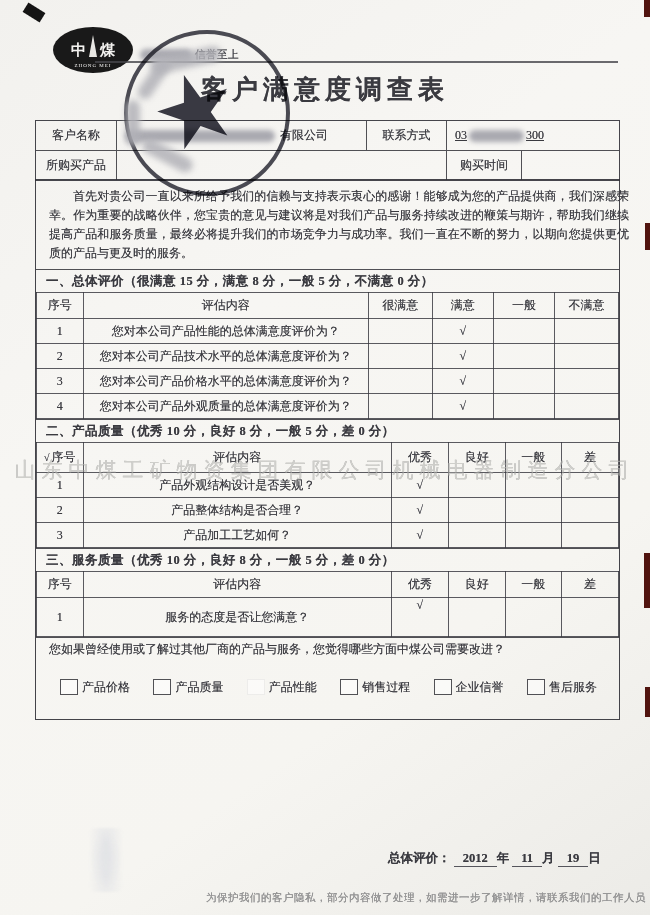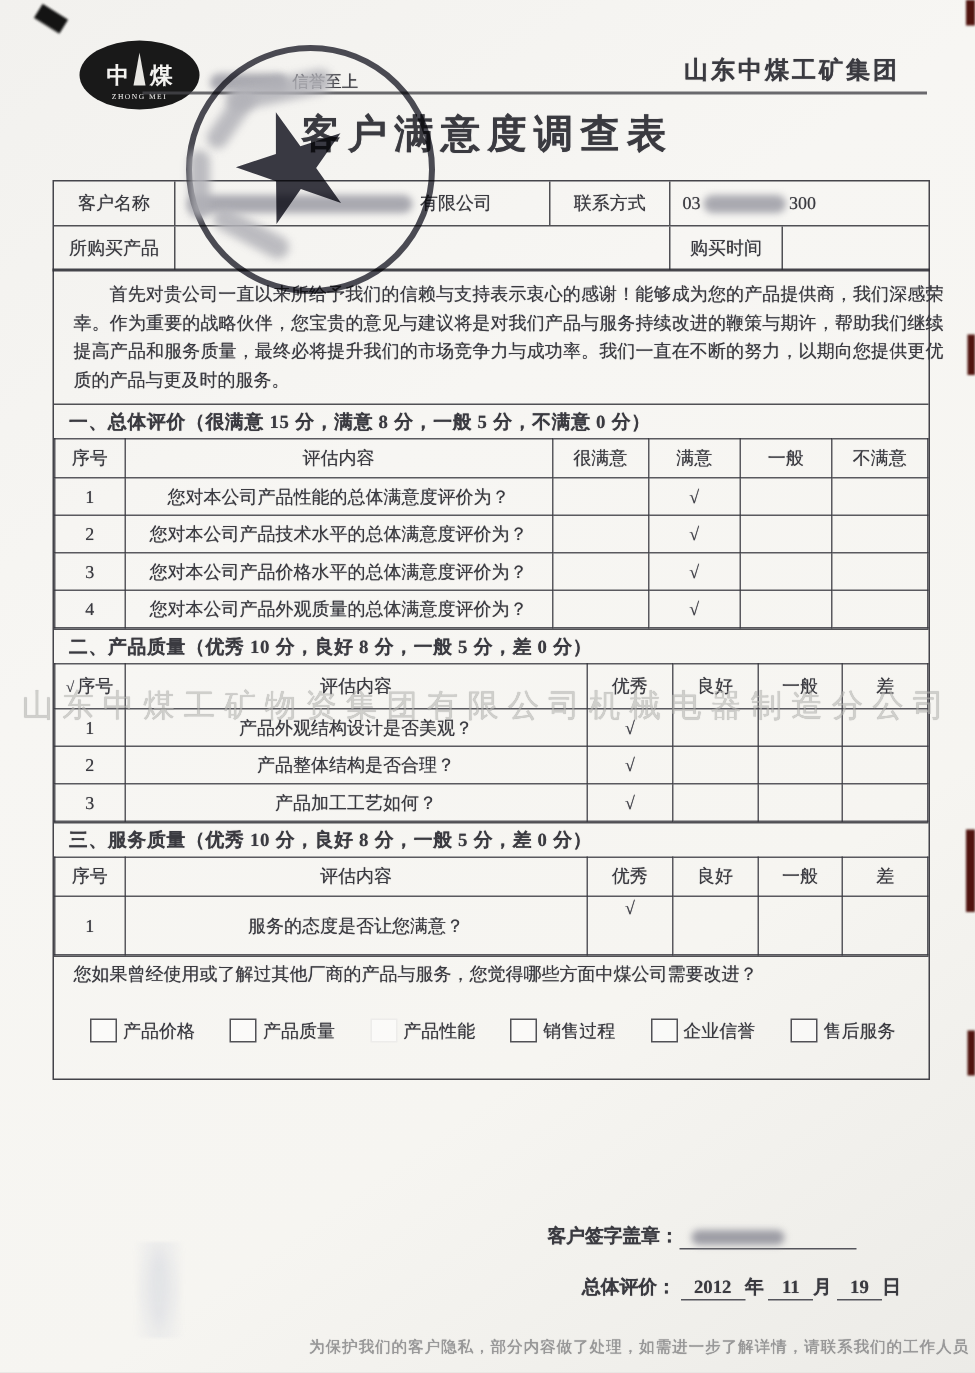--- a/index.html
+++ b/index.html
@@ -90,21 +90,20 @@
   <div class="logo">
     <span>中</span>
     <span class="tower"></span>
     <span>煤</span>
     <span class="sub">ZHONG MEI</span>
   </div>
   <div class="slogan">
     <span class="blurspan" style="width:52px;"></span>
     <span>信誉至上</span>
   </div>
-  <div class="company">山东中煤工矿集团</div>
   <div class="headrule"></div>
   <div class="title">客户满意度调查表</div>
 
   <div class="stamp">
     <div class="ring"></div>
     <svg viewBox="0 0 100 100">
       <polygon points="50,4 61,38 97,38 68,60 79,95 50,73 21,95 32,60 3,38 39,38" fill="rgba(32,32,44,.88)"></polygon>
     </svg>
   </div>
   <div class="smudge" style="left:150px;top:52px;width:72px;height:16px;transform:rotate(-12deg);"></div>
@@ -113,21 +112,21 @@
   <div class="smudge" style="left:140px;top:148px;width:55px;height:15px;transform:rotate(28deg);"></div>
 
   <div class="infobox">
     <div class="irow first">
       <div class="icell ilab" style="width:80px;">客户名称</div>
       <div class="icell vline" style="width:250px;">
         <span class="blurspan" style="width:150px;margin-right:5px;"></span>
         <span>有限公司</span>
       </div>
       <div class="icell ilab vline" style="width:80px;">联系方式</div>
-      <div class="icell vline" style="flex:1;">
+      <div class="icell vline" style="flex:1;text-decoration:underline;">
         <span>03</span>
         <span class="blurspan" style="width:55px;margin:0 2px;"></span>
         <span>300</span>
       </div>
     </div>
     <div class="irow">
       <div class="icell ilab" style="width:80px;">所购买产品</div>
       <div class="icell vline" style="width:330px;"></div>
       <div class="icell ilab vline" style="width:75px;">购买时间</div>
       <div class="icell vline" style="flex:1;"></div>
@@ -291,23 +290,20 @@
       </span>
       <span class="cb">
         <span class="box"></span>
         <span>售后服务</span>
       </span>
     </div>
   </div>
 
   <div class="wm">山东中煤工矿物资集团有限公司机械电器制造分公司</div>
 
-  <div class="signline">
-    <span>客户签字盖章：</span><span class="sigline"><span class="sigblur"></span></span>
-  </div>
   <div class="dateline">
     <span>总体评价：</span>
     <span class="u">2012</span><span>年</span>
     <span class="u">11</span><span>月</span>
     <span class="u">19</span><span>日</span>
   </div>
 
   <div class="note">为保护我们的客户隐私，部分内容做了处理，如需进一步了解详情，请联系我们的工作人员</div>
 </div>
 

